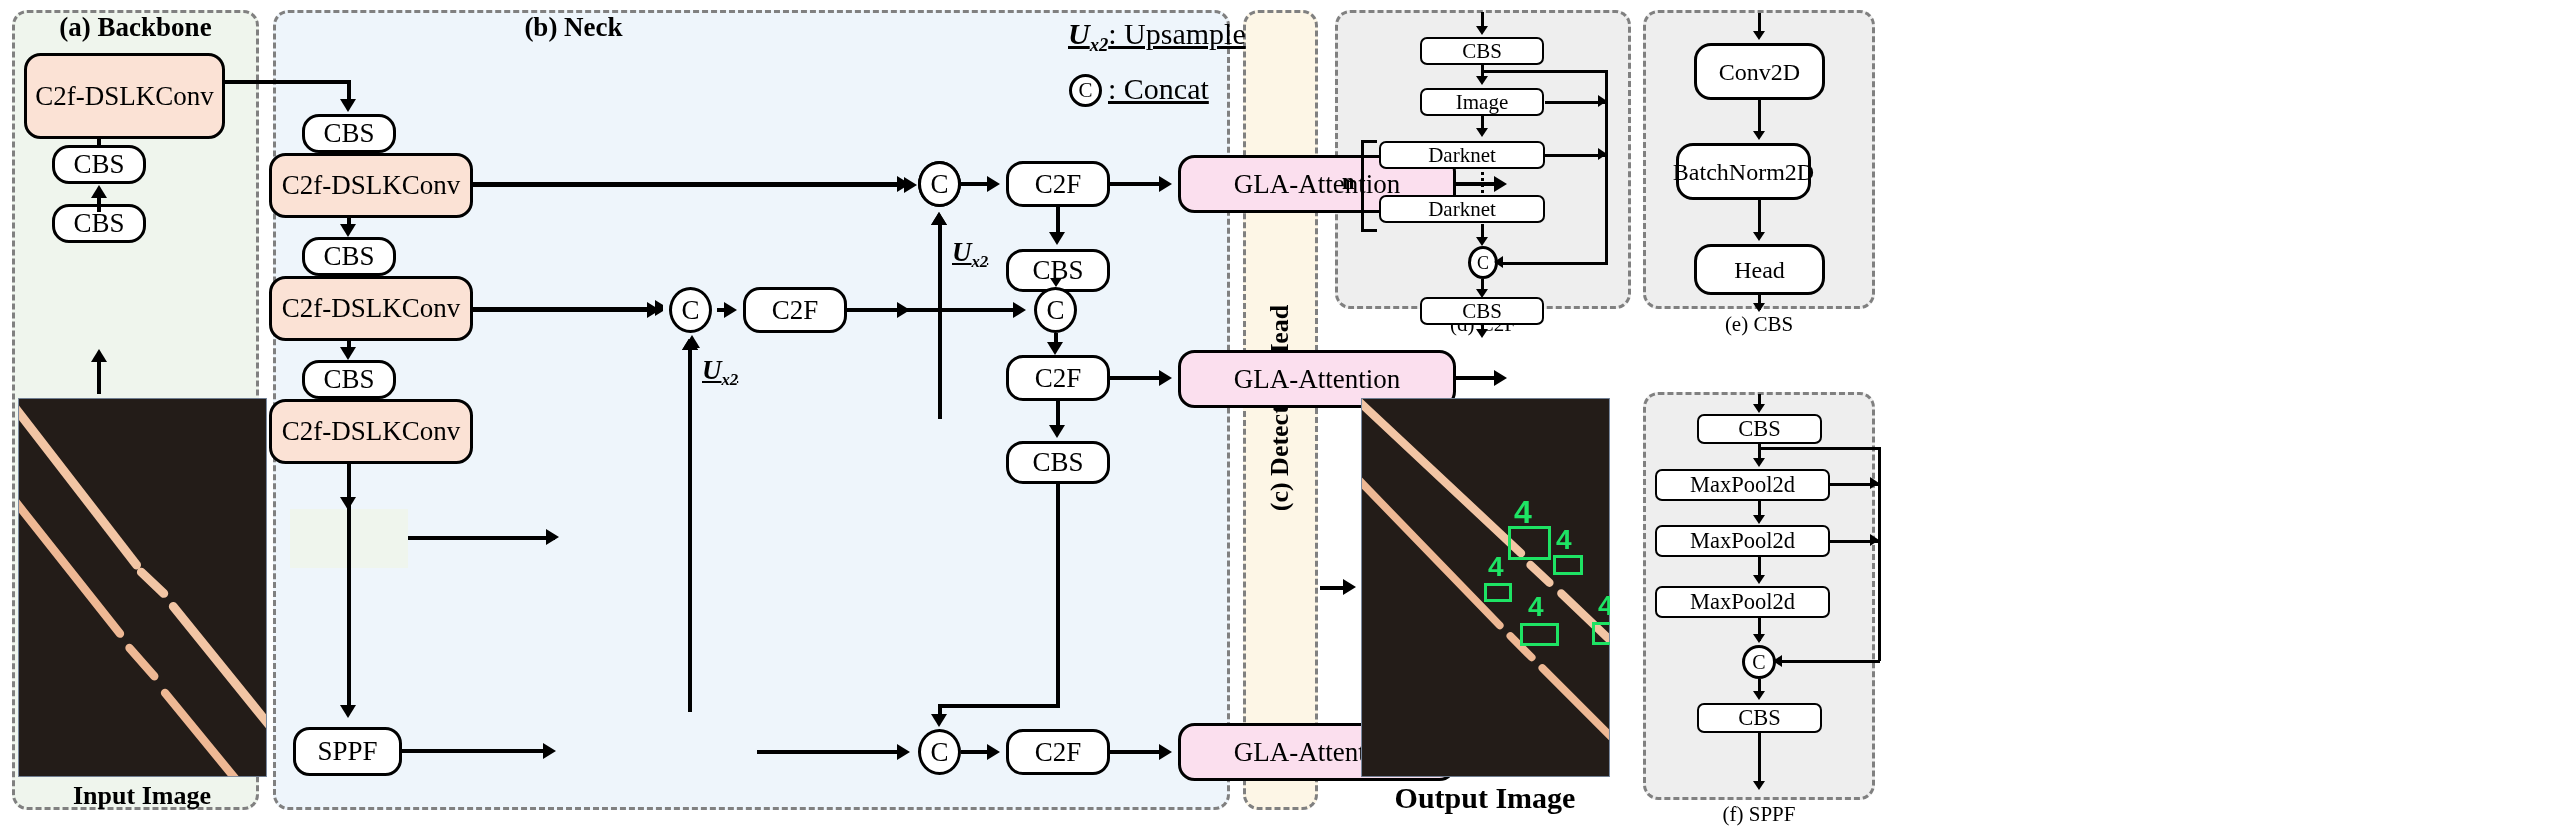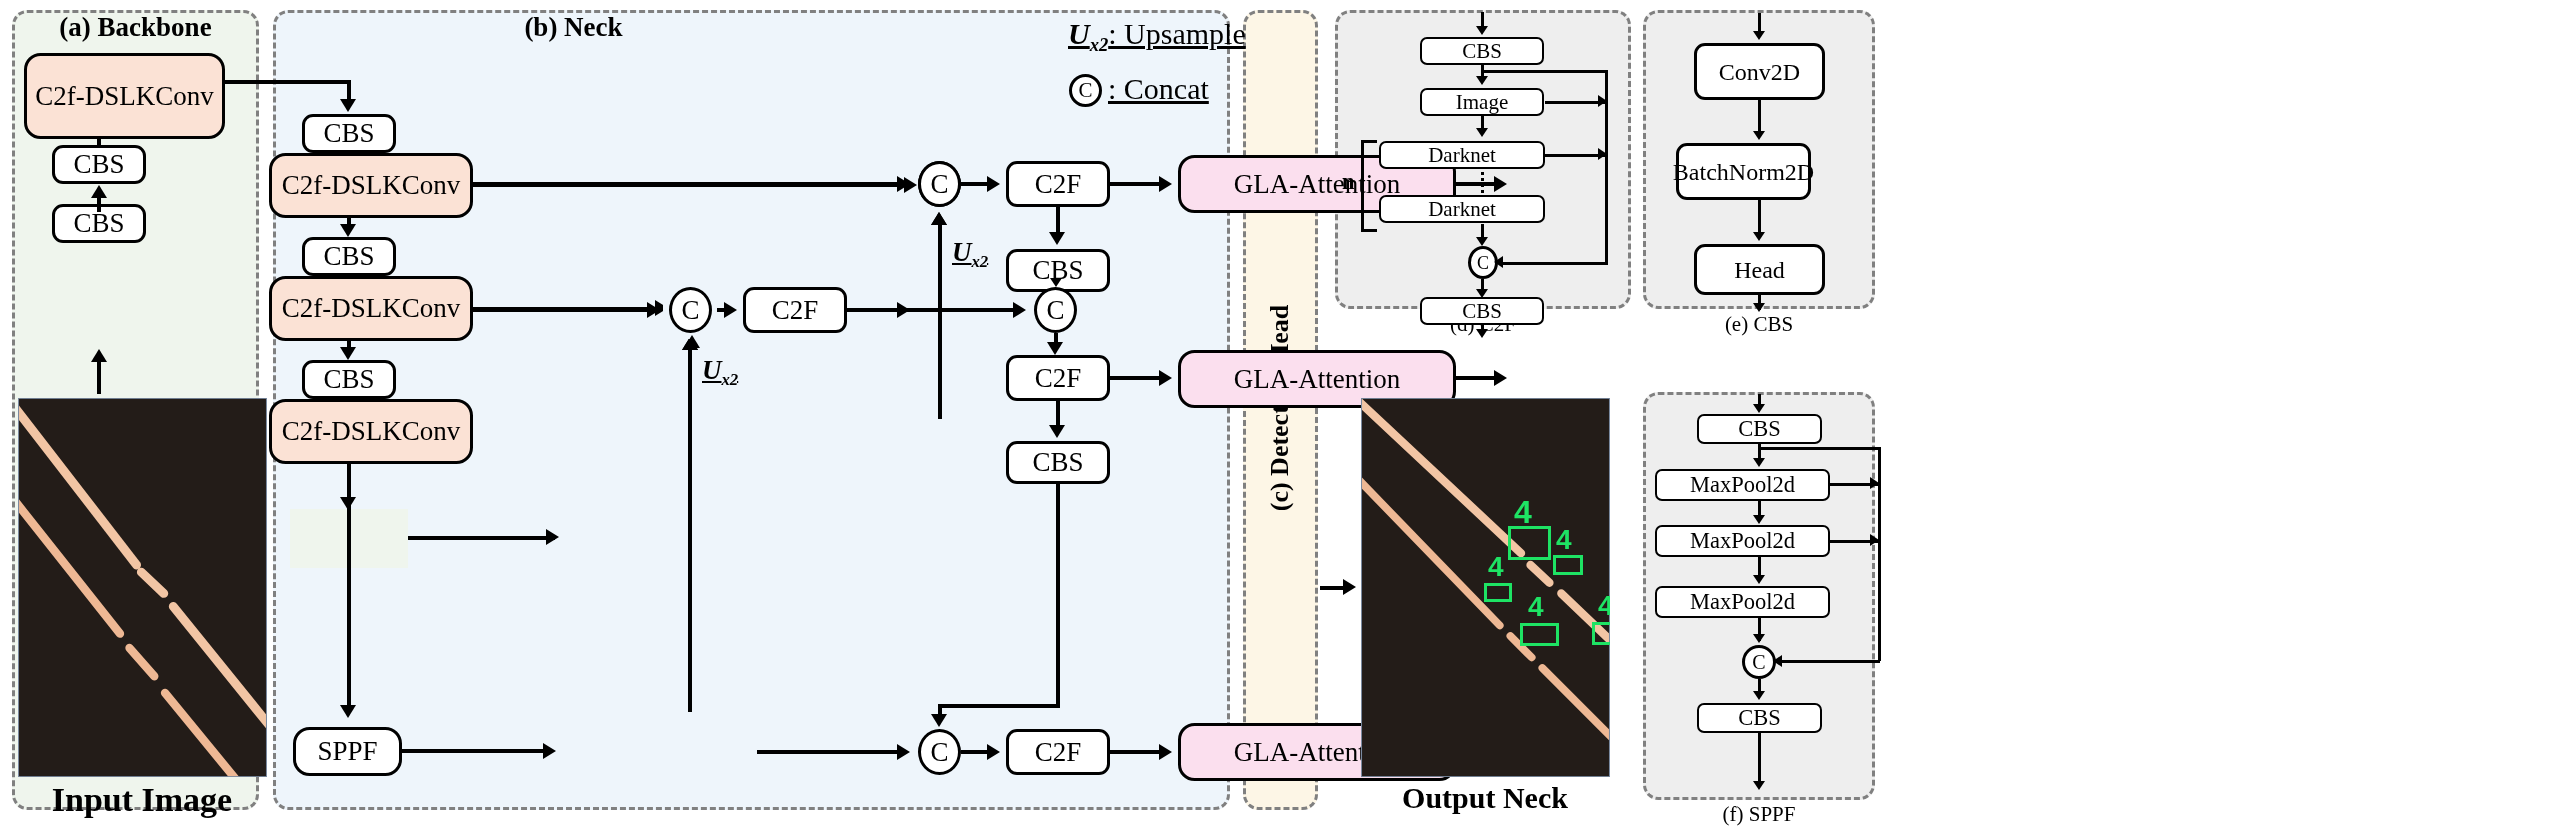--- a/index.html
+++ b/index.html
@@ -20,21 +20,21 @@
                text-align:center;}
 
   
   .vert-title{position:absolute;transform-origin:center center;
               transform:rotate(-90deg);white-space:nowrap;font-weight:bold;}
 
   
   .node{position:absolute;box-sizing:border-box;border:3.6px solid #000;
         display:flex;align-items:center;justify-content:center;
         background:#fff;color:#000;white-space:nowrap;line-height:1;
-        border-radius:11px;}
+        border-radius:17px;}
   .node.rounded-lg{border-radius:16.6px;}
   .node.thin{border-width:3px;border-radius:8.3px;}
   .node.thinner{border-width:2.4px;border-radius:7px;}
   .n-peach{background:#fbe2d5;}
   .n-pink{background:#fbdfee;}
   .n-blue{background:#ade0f0;}
   .n-white{background:#ffffff;}
 
   
   .concat{position:absolute;border:3.6px solid #000;border-radius:50%;
@@ -388,21 +388,21 @@
           <line x1="262" y1="352" x2="430" y2="560"></line>
         </g>
         <g stroke="#eeb894" stroke-width="14" stroke-linecap="round">
           <line x1="-10" y1="168" x2="172" y2="398"></line>
           <line x1="188" y1="422" x2="230" y2="470"></line>
           <line x1="248" y1="498" x2="430" y2="720"></line>
         </g>
         <rect x="0" y="0" width="420" height="640" fill="none" stroke="#7a8aa0" stroke-width="3"></rect>
       </svg>
     </div>
-    <div class="imgcap" style="left:12px;top:781px;width:260px;font-size:34px;">Input Image</div>
+    <div class="imgcap" style="left:12px;top:781px;width:260px;font-size:26px;">Input Image</div>
 
     <div class="imgtile" style="left:1361px;top:398px;width:249px;height:379px;">
       <svg width="249" height="379" viewBox="0 0 420 640">
         <rect x="0" y="0" width="420" height="640" fill="#231c18"></rect>
         <g stroke="#f2c5a4" stroke-width="14" stroke-linecap="round">
           <line x1="-10" y1="0" x2="270" y2="262"></line>
           <line x1="286" y1="282" x2="318" y2="312"></line>
           <line x1="338" y1="330" x2="430" y2="418"></line>
         </g>
         <g stroke="#eeb894" stroke-width="13" stroke-linecap="round">
@@ -417,21 +417,21 @@
       <div class="bbox" style="left:192px;top:157px;width:30px;height:20px;"></div>
       <div class="bbox" style="left:123px;top:185px;width:28px;height:19px;"></div>
       <div class="bbox" style="left:159px;top:225px;width:39px;height:22.5px;"></div>
       <div class="bbox" style="left:231px;top:224px;width:33px;height:22.5px;"></div>
       <div class="blabel" style="left:153px;top:98px;font-size:32px;">4</div>
       <div class="blabel" style="left:195px;top:128px;font-size:28px;">4</div>
       <div class="blabel" style="left:127px;top:155px;font-size:28px;">4</div>
       <div class="blabel" style="left:167px;top:195px;font-size:28px;">4</div>
       <div class="blabel" style="left:237px;top:194px;font-size:28px;">4</div>
     </div>
-    <div class="imgcap" style="left:1349px;top:781px;width:272px;font-size:30px;">Output Neck</div>
+    <div class="imgcap" style="left:1349px;top:781px;width:272px;font-size:30px;">Output Image</div>
 
     <div class="hline" style="left:1320px;top:586px;width:28px;height:3.6px;"></div>
     <div class="arrow-r" style="left:1343px;top:579px;"></div>
 
     <div class="vline" style="left:1481px;top:12px;width:3px;height:18px;"></div>
     <div class="arrow-d sm" style="left:1476px;top:26px;"></div>
     <div class="node n-white thinner" style="left:1420px;top:37px;width:124px;height:28px;font-size:21px;">
       <span>CBS</span>
     </div>
     <div class="vline" style="left:1481px;top:65px;width:3px;height:16.6px;"></div>

